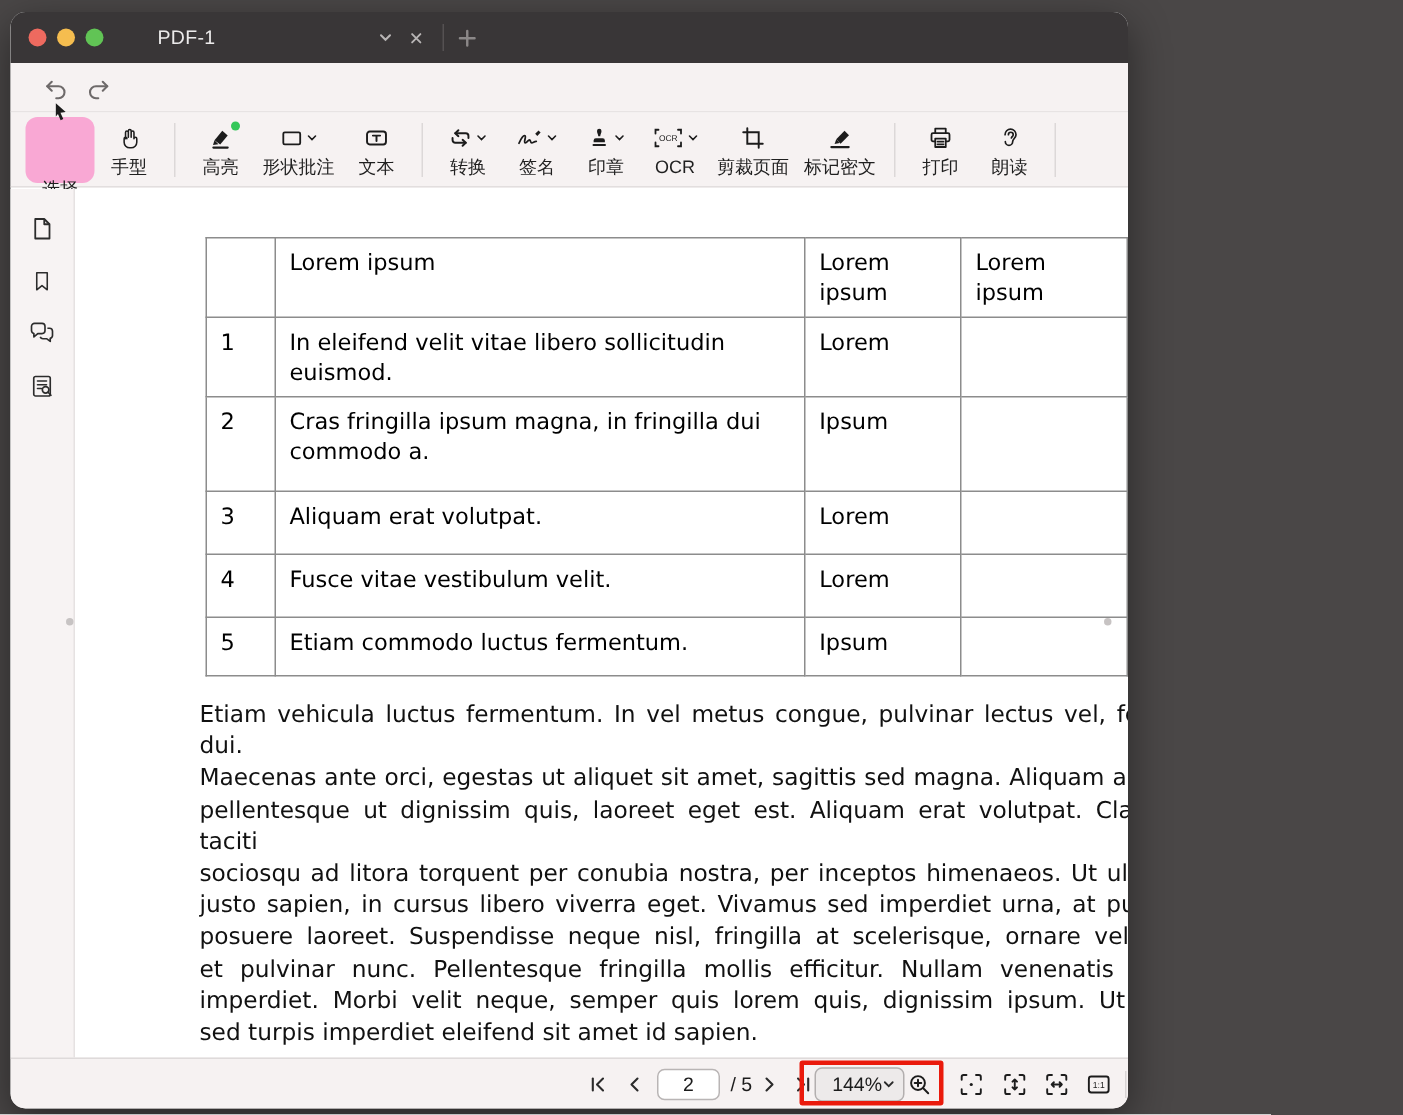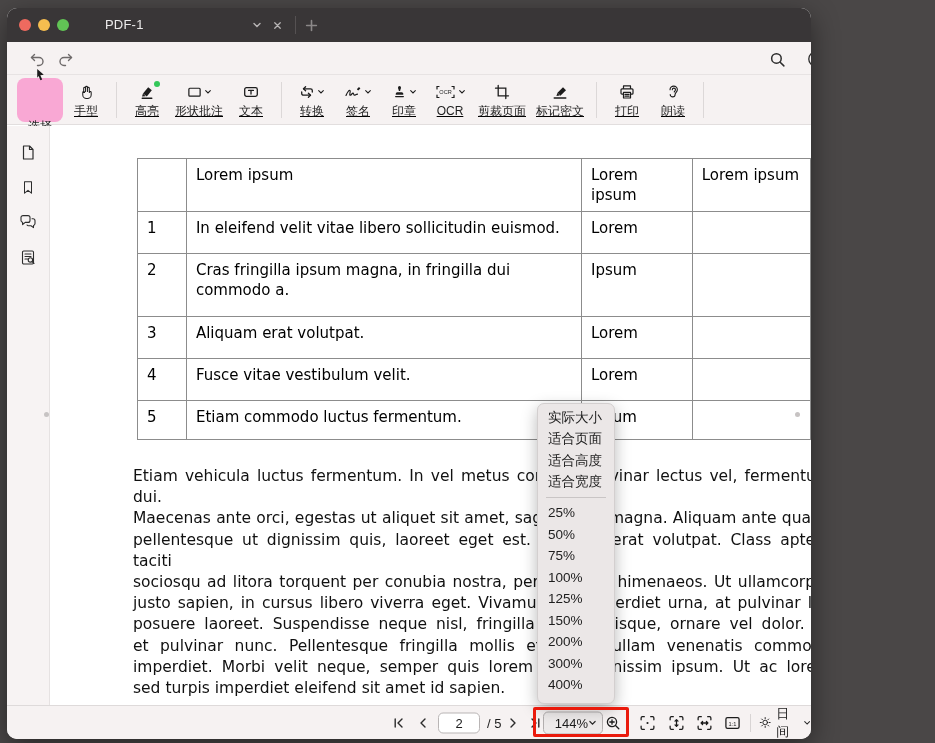--- a/index.html
+++ b/index.html
@@ -1,19 +1,19 @@
 <!DOCTYPE html>
 <html><head>
 <meta charset="utf-8">
 <style>
   * { margin:0; padding:0; box-sizing:border-box; }
   html,body { width:935px; height:743px; font-family:"Liberation Sans","DejaVu Sans",sans-serif; }
   .backdrop { position:relative; width:935px; height:743px; background:#4a4747; overflow:hidden; }
-  .window { position:absolute; left:7px; top:8px; width:804px; height:731px; background:#fff;
-            border-radius:10px; overflow:hidden; box-shadow:0 8px 28px rgba(0,0,0,.45);text-decoration:underline; }
+  .window { position:absolute; left:7px; top:8px; width:745px; height:731px; background:#fff;
+            border-radius:10px; overflow:hidden; box-shadow:0 8px 28px rgba(0,0,0,.45); }
 
   
   .tabbar { position:relative; height:34px; background:#393637; }
   .tl { position:absolute; top:11px; width:12px; height:12px; border-radius:50%; }
   .tl.red{ left:12px; background:#ee6a5f; } .tl.yellow{ left:31px; background:#f5bd4f; } .tl.green{ left:50px; background:#61c455; }
   .tab-title { position:absolute; left:98px; top:9px; color:#ecebeb; font-size:13px; letter-spacing:.2px; }
   .tab-icn { position:absolute; top:10px; width:14px; height:14px; display:flex; align-items:center; justify-content:center; }
   .tab-sep { position:absolute; left:288px; top:8px; width:1px; height:18px; background:#555152; }
 
   
@@ -382,36 +382,20 @@
           <div class="pline">et pulvinar nunc. Pellentesque fringilla mollis efficitur. Nullam venenatis commodo</div>
           <div class="pline">imperdiet. Morbi velit neque, semper quis lorem quis, dignissim ipsum. Ut ac lorem</div>
           <div class="pline last">sed turpis imperdiet eleifend sit amet id sapien.</div>
         </div>
       </div>
 
       <div class="dragdot" style="left:37px; top:286px;"></div>
       <div class="dragdot" style="right:11px; top:286px;"></div>
     </div>
 
-    <div class="zoom-menu">
-      <div class="zm-item">实际大小</div>
-      <div class="zm-item">适合页面</div>
-      <div class="zm-item">适合高度</div>
-      <div class="zm-item">适合宽度</div>
-      <div class="zm-div"></div>
-      <div class="zm-item">25%</div>
-      <div class="zm-item">50%</div>
-      <div class="zm-item">75%</div>
-      <div class="zm-item">100%</div>
-      <div class="zm-item">125%</div>
-      <div class="zm-item">150%</div>
-      <div class="zm-item">200%</div>
-      <div class="zm-item">300%</div>
-      <div class="zm-item">400%</div>
-    </div>
 
     <div class="statusbar">
       <div class="sb" style="left:385px">
         <svg width="13" height="13" viewBox="0 0 13 13" fill="none" stroke="#2b2b2b" stroke-width="1.4" stroke-linecap="round" stroke-linejoin="round">
             <path d="M3.2 2.5 V10.5"></path>
             <path d="M10 2.5 L6 6.5 L10 10.5"></path>
           </svg>
       </div>
       <div class="sb" style="left:410px">
         <svg width="12" height="13" viewBox="0 0 12 13" fill="none" stroke="#2b2b2b" stroke-width="1.4" stroke-linecap="round" stroke-linejoin="round">

